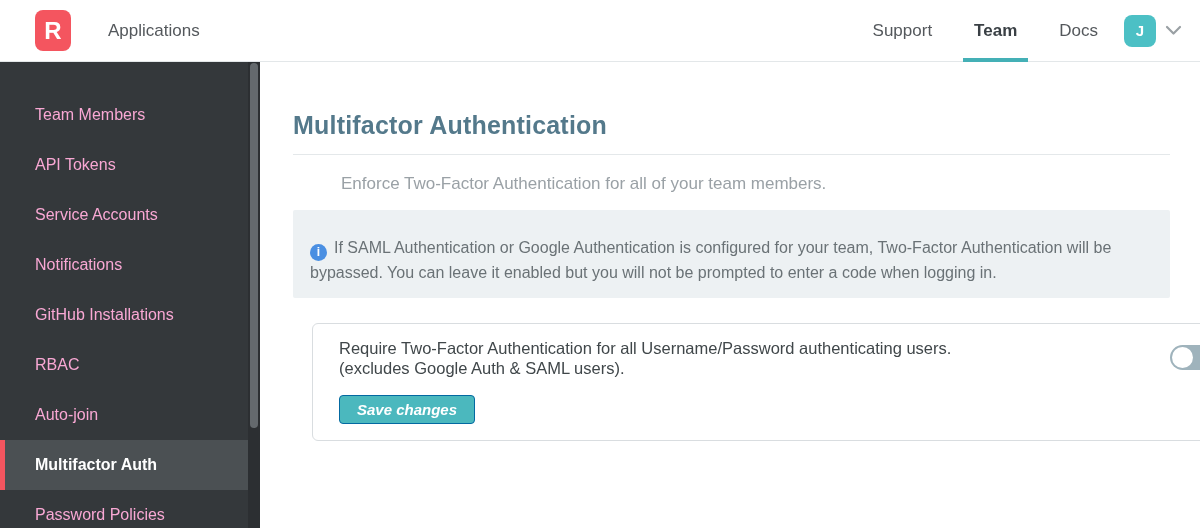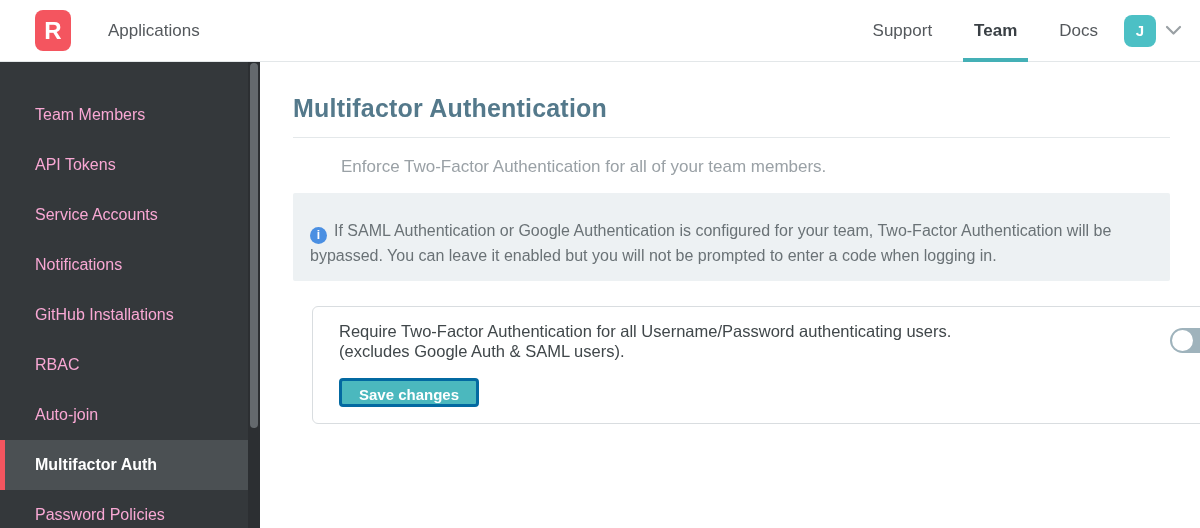--- a/index.html
+++ b/index.html
@@ -65,21 +65,21 @@
     position: absolute; top: 1px; right: 2px; width: 8px; height: 365px;
     border-radius: 4px; background: #64696d; cursor: grab;
   }
 
   
   .main {
     position: absolute; top: 62px; left: 260px; width: 940px; height: 466px;
     background: #ffffff; padding: 0 30px 0 33px;
   }
   .page-title {
-    margin-top: 33px; font-size: 25px; font-weight: bold; color: #54798b;
+    margin-top: 50px; font-size: 25px; font-weight: bold; color: #54798b;
     line-height: 1.05; letter-spacing: 0.2px;
   }
   .title-divider { border: none; border-top: 1px solid #e4e8ea; margin-top: 16px; }
   .page-desc { margin-top: 19px; font-size: 17px; color: #9aa1a6; margin-left: 48px; }
   .info-note {
     margin-top: 16px; background: #edf1f3; border-radius: 2px;
     padding: 26px 17px 13px 17px; font-size: 16px; line-height: 24px; color: #6a7276;
   }
   .info-icon {
     display: inline-flex; width: 17px; height: 17px; border-radius: 50%;
@@ -97,24 +97,25 @@
   .toggle {
     position: absolute; right: 38px; top: 21px; width: 47px; height: 25px;
     border-radius: 13px; background: #9fb3bc; cursor: pointer;
   }
   .toggle-knob {
     position: absolute; left: 2px; top: 2px; width: 21px; height: 21px;
     border-radius: 50%; background: #ffffff;
   }
   .save-btn {
     margin-top: 17px; display: inline-block;
-    background: #4bb8be; border: 3px solid #0369a1; border-radius: 4px;
+    background: #4bb8be; border: 1px solid #0369a1; border-radius: 4px;
     color: #ffffff; font-weight: bold; font-size: 15px;
     padding: 0 17px; height: 29px; line-height: 27px; cursor: pointer;
     font-family: "Liberation Sans", sans-serif;
+    font-style: italic;
   }
 </style>
 </head>
 <body>
 
 <header class="navbar">
   <div class="logo">R</div>
 
   <ul class="nav-list nav-left">
 

